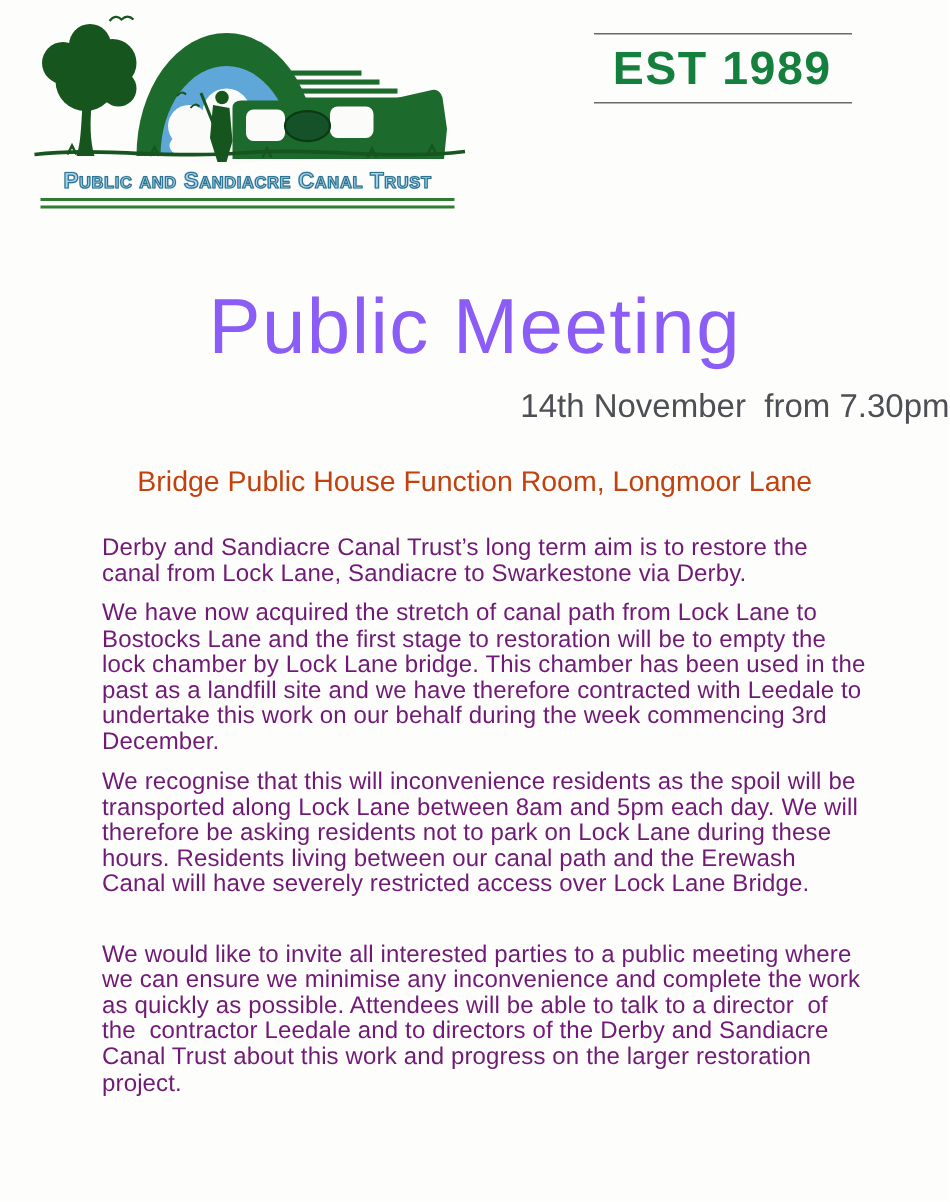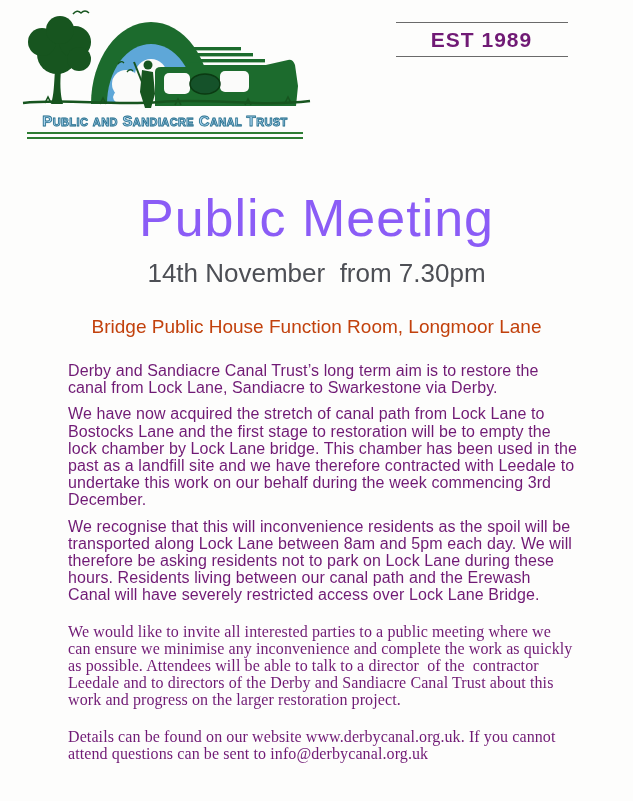--- a/index.html
+++ b/index.html
@@ -23,31 +23,31 @@
   .logo-right{flex:1;display:flex;flex-direction:column;align-items:center;padding-top:8px;}
   .leedale-row{display:flex;align-items:flex-start;}
   .bars{display:flex;flex-direction:column;align-items:flex-end;gap:4px;margin:8px 6px 0 0;}
   .bar{border-radius:0 0 0 12px;}
   .bar1{width:33px;height:15px;background:#2a2e35;}
   .bar2{width:38px;height:14px;background:#4f8a94;}
   .bar3{width:41px;height:14px;background:#7edbe8;}
   .wordmark{font-size:60px;line-height:62px;font-weight:bold;letter-spacing:-2px;color:#26272b;}
   .est-block{margin-top:12px;width:172px;text-align:center;}
   .rule{border-top:1.5px solid #6a6a6a;height:0;}
-  .est{font-size:21px;font-weight:bold;letter-spacing:1px;color:#701a75;padding:5px 0 4px;}
+  .est{font-size:31px;font-weight:bold;letter-spacing:1px;color:#15803d;padding:5px 0 4px;}
   
   .title{margin-top:22px;text-align:center;font-size:52px;line-height:56px;
     color:#8b5cf6;letter-spacing:1px;}
-  .date{margin-top:12px;text-align:center;font-size:26px;color:#4d4f55;white-space:pre-wrap;}
+  .date{margin-top:12px;text-align:right;font-size:22px;color:#4d4f55;white-space:pre-wrap;}
   .venue{margin-top:27px;text-align:center;font-size:19px;color:#c2410c;}
   
   .content{margin-top:24px;padding:0 56px 0 68px;color:#701a75;
     font-size:16px;line-height:17.2px;letter-spacing:.1px;}
   .content p{margin:0 0 9px;white-space:pre-wrap;}
-  .content p.spaced{margin-top:19px;font-family:Liberation Serif, serif;}
+  .content p.spaced{margin-top:29px;}
 </style>
 </head>
 <body>
 
 <div class="page">
 
   <div class="header">
 
     <div class="logo-left">
       <svg width="320" height="112" viewBox="0 0 320 112">
@@ -112,16 +112,15 @@
 
   <div class="title">Public Meeting</div>
   <div class="date">14th November  from 7.30pm</div>
   <div class="venue">Bridge Public House Function Room, Longmoor Lane</div>
 
   <div class="content">
     <p>Derby and Sandiacre Canal Trust’s long term aim is to restore the canal from Lock Lane, Sandiacre to Swarkestone via Derby.</p>
     <p>We have now acquired the stretch of canal path from Lock Lane to Bostocks Lane and the first stage to restoration will be to empty the lock chamber by Lock Lane bridge. This chamber has been used in the past as a landfill site and we have therefore contracted with Leedale to undertake this work on our behalf during the week commencing 3rd December.</p>
     <p>We recognise that this will inconvenience residents as the spoil will be transported along Lock Lane between 8am and 5pm each day. We will therefore be asking residents not to park on Lock Lane during these hours. Residents living between our canal path and the Erewash Canal will have severely restricted access over Lock Lane Bridge.</p>
     <p class="spaced">We would like to invite all interested parties to a public meeting where we can ensure we minimise any inconvenience and complete the work as quickly as possible. Attendees will be able to talk to a director  of the  contractor Leedale and to directors of the Derby and Sandiacre Canal Trust about this work and progress on the larger restoration project.</p>
-    <p class="spaced">Details can be found on our website www.derbycanal.org.uk. If you cannot attend questions can be sent to info@derbycanal.org.uk</p>
   </div>
 
 </div>
 
 </body></html>

